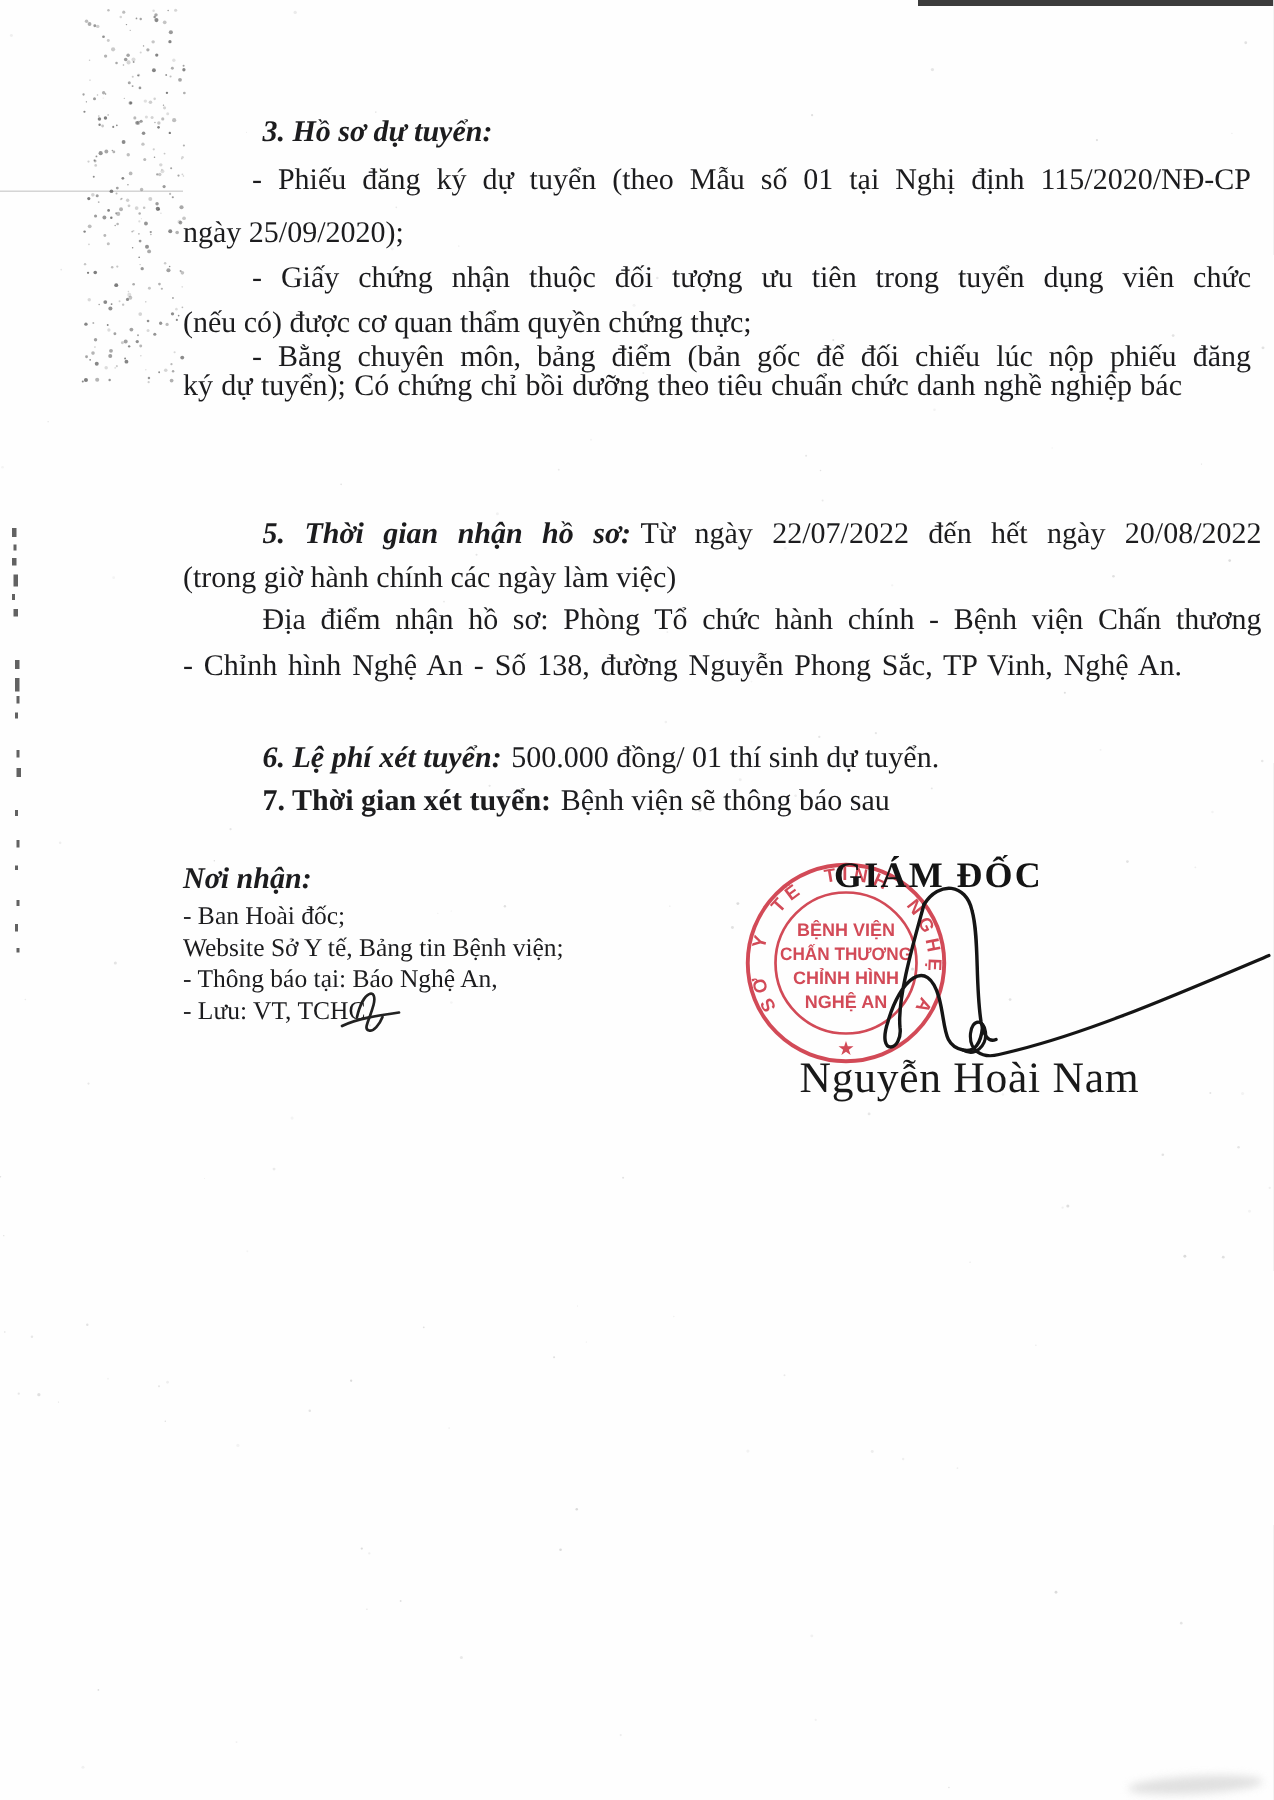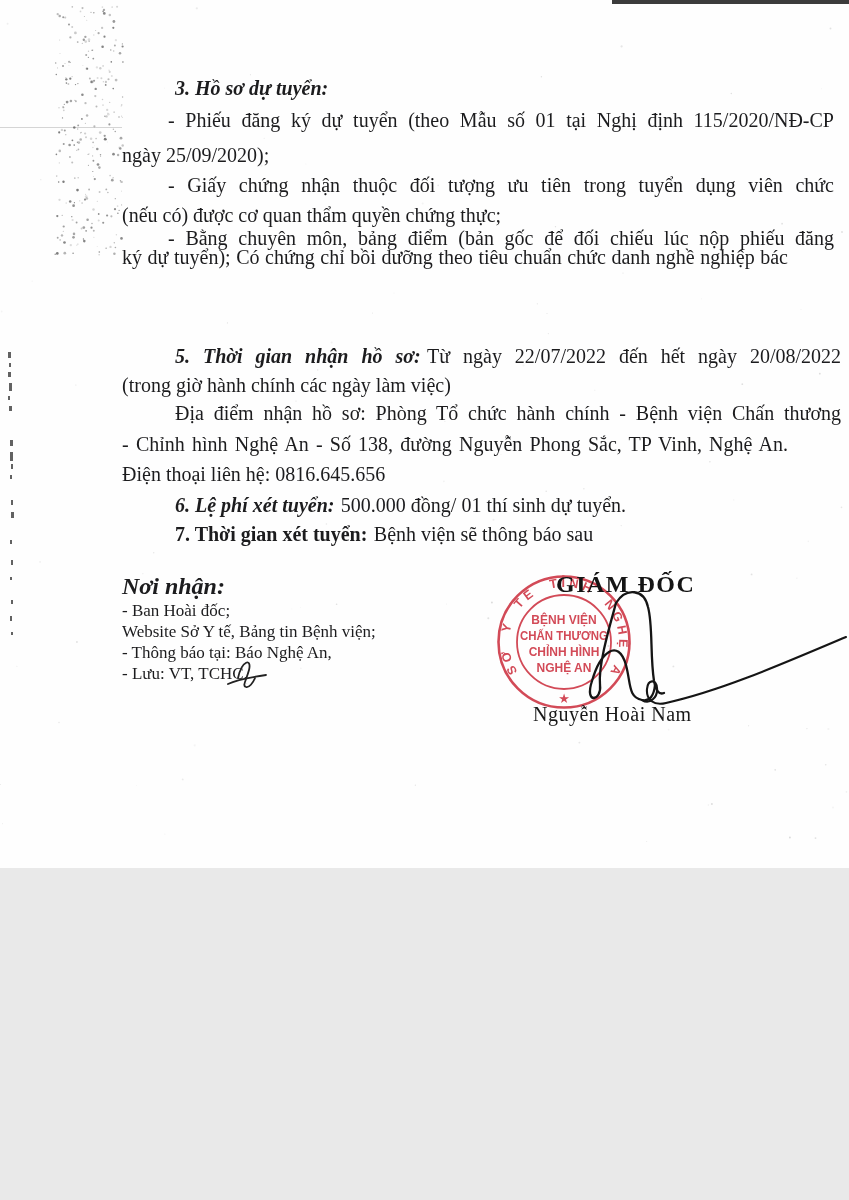--- a/index.html
+++ b/index.html
@@ -1,45 +1,45 @@
 <!DOCTYPE html>
 <html><head>
 <meta charset="utf-8">
 <title>Scanned recruitment notice</title>
 <style>
   html,body{margin:0;padding:0;background:#e9e9e9;}
   .page{
-    position:relative;width:849px;height:868px;margin:0 auto;
+    position:relative;width:849px;height:1200px;margin:0 auto;
     background:#fefefe;overflow:hidden;
     font-family:"Liberation Serif","DejaVu Serif",serif;
     color:#1c1c1e;
   }
   .line{
     position:absolute;left:122px;width:666px;
     font-size:20px;line-height:26px;white-space:nowrap;
   }
   .just{text-align:justify;text-align-last:justify;white-space:normal;}
   .ind-d{padding-left:46px;}   
   .ind-n{padding-left:53px;}   
   .bi{font-weight:bold;font-style:italic;}
   .b{font-weight:bold;}
   .run-val{margin-left:0.32em;}
   .footer-block{
     position:absolute;left:122px;top:576px;width:330px;
     font-size:17px;line-height:21px;
   }
-  .footer-heading{font-weight:bold;font-style:italic;font-size:24px;margin-bottom:3px;}
+  .footer-heading{font-weight:bold;font-style:italic;font-size:20px;margin-bottom:3px;}
   .footer-item{white-space:nowrap;}
   .sig-title{
     position:absolute;left:556px;top:571px;
     font-size:24px;font-weight:bold;letter-spacing:1.5px;color:#141414;z-index:12;text-align:right;
   }
   .sig-name{
     position:absolute;left:533px;top:703px;
-    font-size:20px;color:#191919;z-index:12;letter-spacing:.5px;
+    font-size:29px;color:#191919;z-index:12;letter-spacing:.5px;
   }
   .stamp-svg{position:absolute;left:494px;top:572px;z-index:10;opacity:.92;}
   .sig-svg{position:absolute;left:560px;top:585px;z-index:15;}
   .paraph-svg{position:absolute;left:222px;top:648px;z-index:8;}
   .topbar{
     position:absolute;left:612px;top:0;width:237px;height:4px;
     background:#3c3c3c;z-index:6;
   }
   .scanline{
     position:absolute;left:0;top:127px;width:122px;height:1px;
@@ -525,23 +525,20 @@
   <div class="line" style="top:372px">
     <span>(trong giờ hành chính các ngày làm việc)</span>
   </div>
 
   <div class="line ind-n just" style="top:400px">
     <span>Địa điểm nhận hồ sơ: Phòng Tổ chức hành chính - Bệnh viện Chấn thương</span>
   </div>
   <div class="line just" style="top:431px">
     <span>- Chỉnh hình Nghệ An - Số 138, đường Nguyễn Phong Sắc, TP Vinh, Nghệ An.</span>
   </div>
-  <div class="line" style="top:461px">
-    <span>Điện thoại liên hệ: 0816.645.656</span>
-  </div>
 
   <div class="line ind-n" style="top:492px">
     <span class="bi">6. Lệ phí xét tuyển:</span><span class="run-val">500.000 đồng/ 01 thí sinh dự tuyển.</span>
   </div>
   <div class="line ind-n" style="top:521px">
     <span class="b">7. Thời gian xét tuyển:</span><span class="run-val">Bệnh viện sẽ thông báo sau</span>
   </div>
 
   <div class="footer-block">
     <div class="footer-heading">Nơi nhận:</div>

